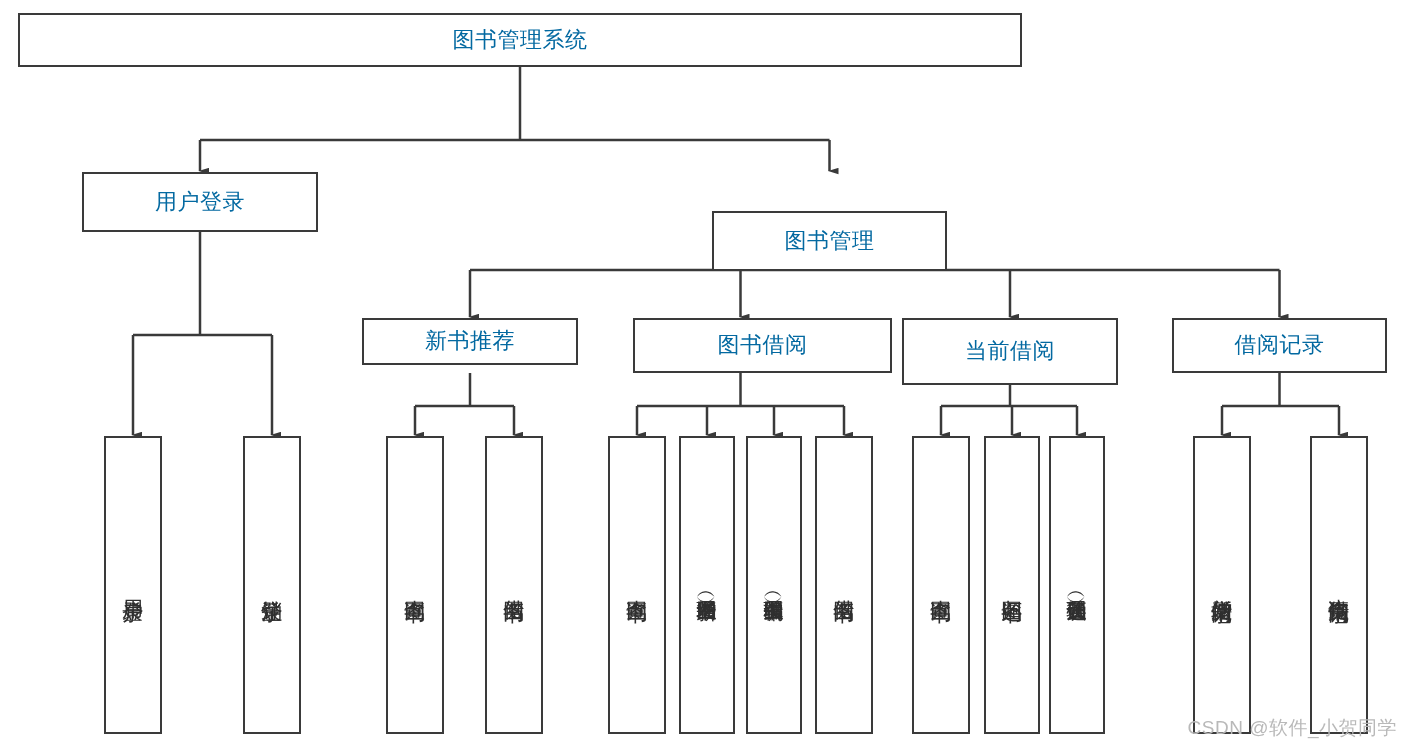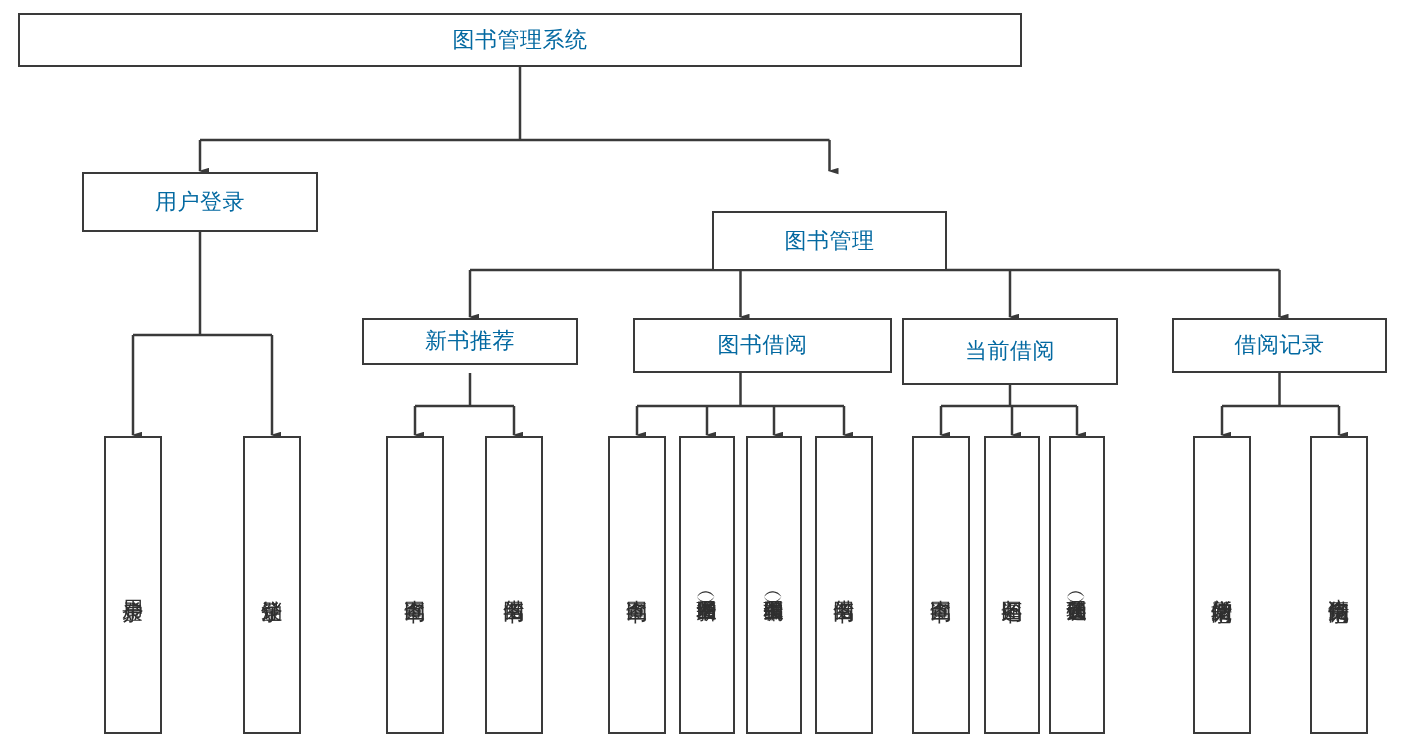--- a/index.html
+++ b/index.html
@@ -172,13 +172,14 @@
       <div class="node-box" style="left: 1049px; top: 436px; width: 56px; height: 298px;">
         <span class="node-label-v tight">确认归还（管理员）</span>
       </div>
       <div class="node-box" style="left: 1193px; top: 436px; width: 58px; height: 298px;">
         <span class="node-label-v">新增借阅记录</span>
       </div>
       <div class="node-box" style="left: 1310px; top: 436px; width: 58px; height: 298px;">
         <span class="node-label-v">查询借阅记录</span>
       </div>
     </div>
+  <div id="watermark">CSDN @软件_小贺同学</div>
 </div>
 
 </body></html>

